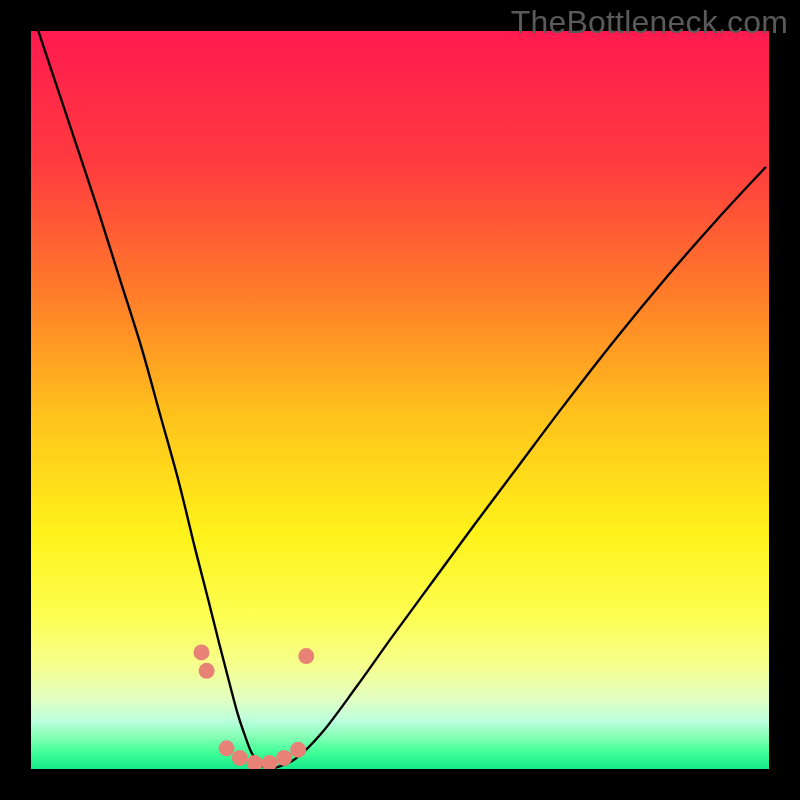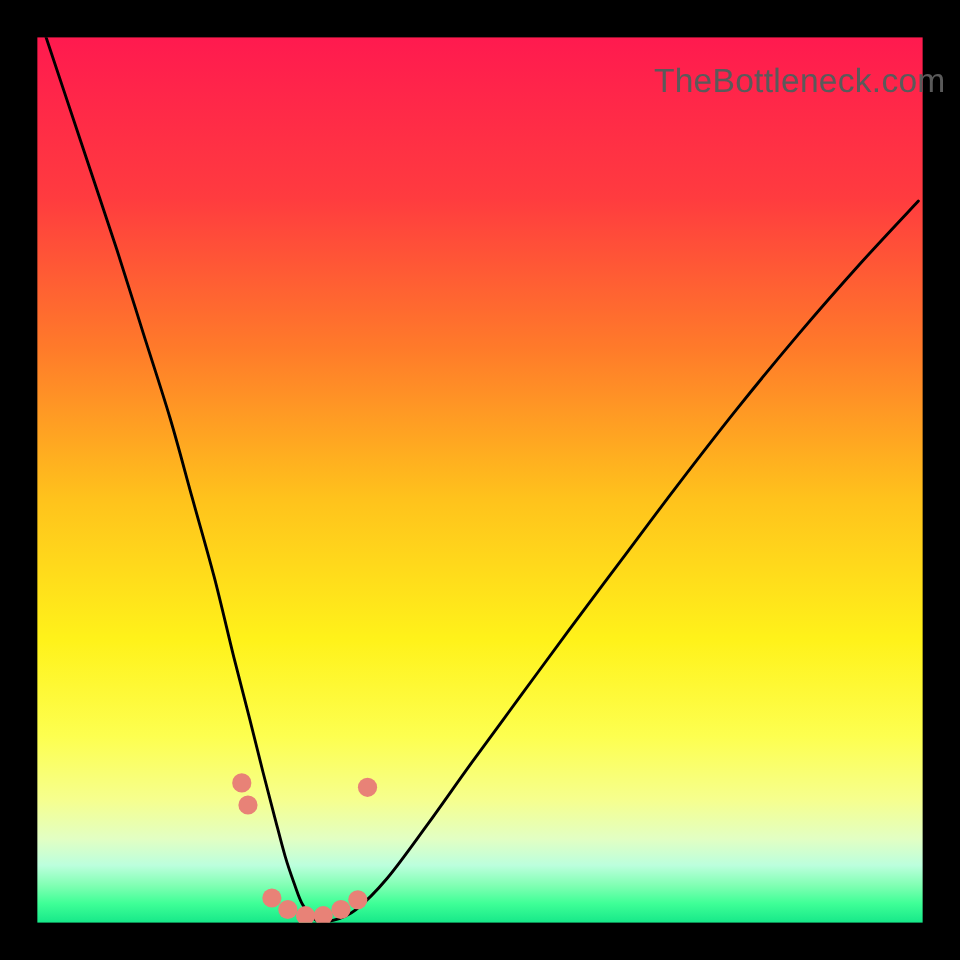--- a/index.html
+++ b/index.html
@@ -13,26 +13,25 @@
   .frame {
     width: 800px;
     height: 800px;
     background: #000;
     position: relative;
   }
   .watermark {
     position: absolute;
     top: 4px;
     right: 12px;
-    font-size: 28px;
+    font-size: 32px;
     font-weight: 500;
     color: #5a5a5a;
     letter-spacing: 0.2px;
     z-index: 5;
-    margin-top: 48px;
   }
   .plot-wrap {
     position: absolute;
     left: 31px;
     top: 31px;
     width: 738px;
     height: 738px;
     background: #000;
   }
   .plot-wrap svg {

